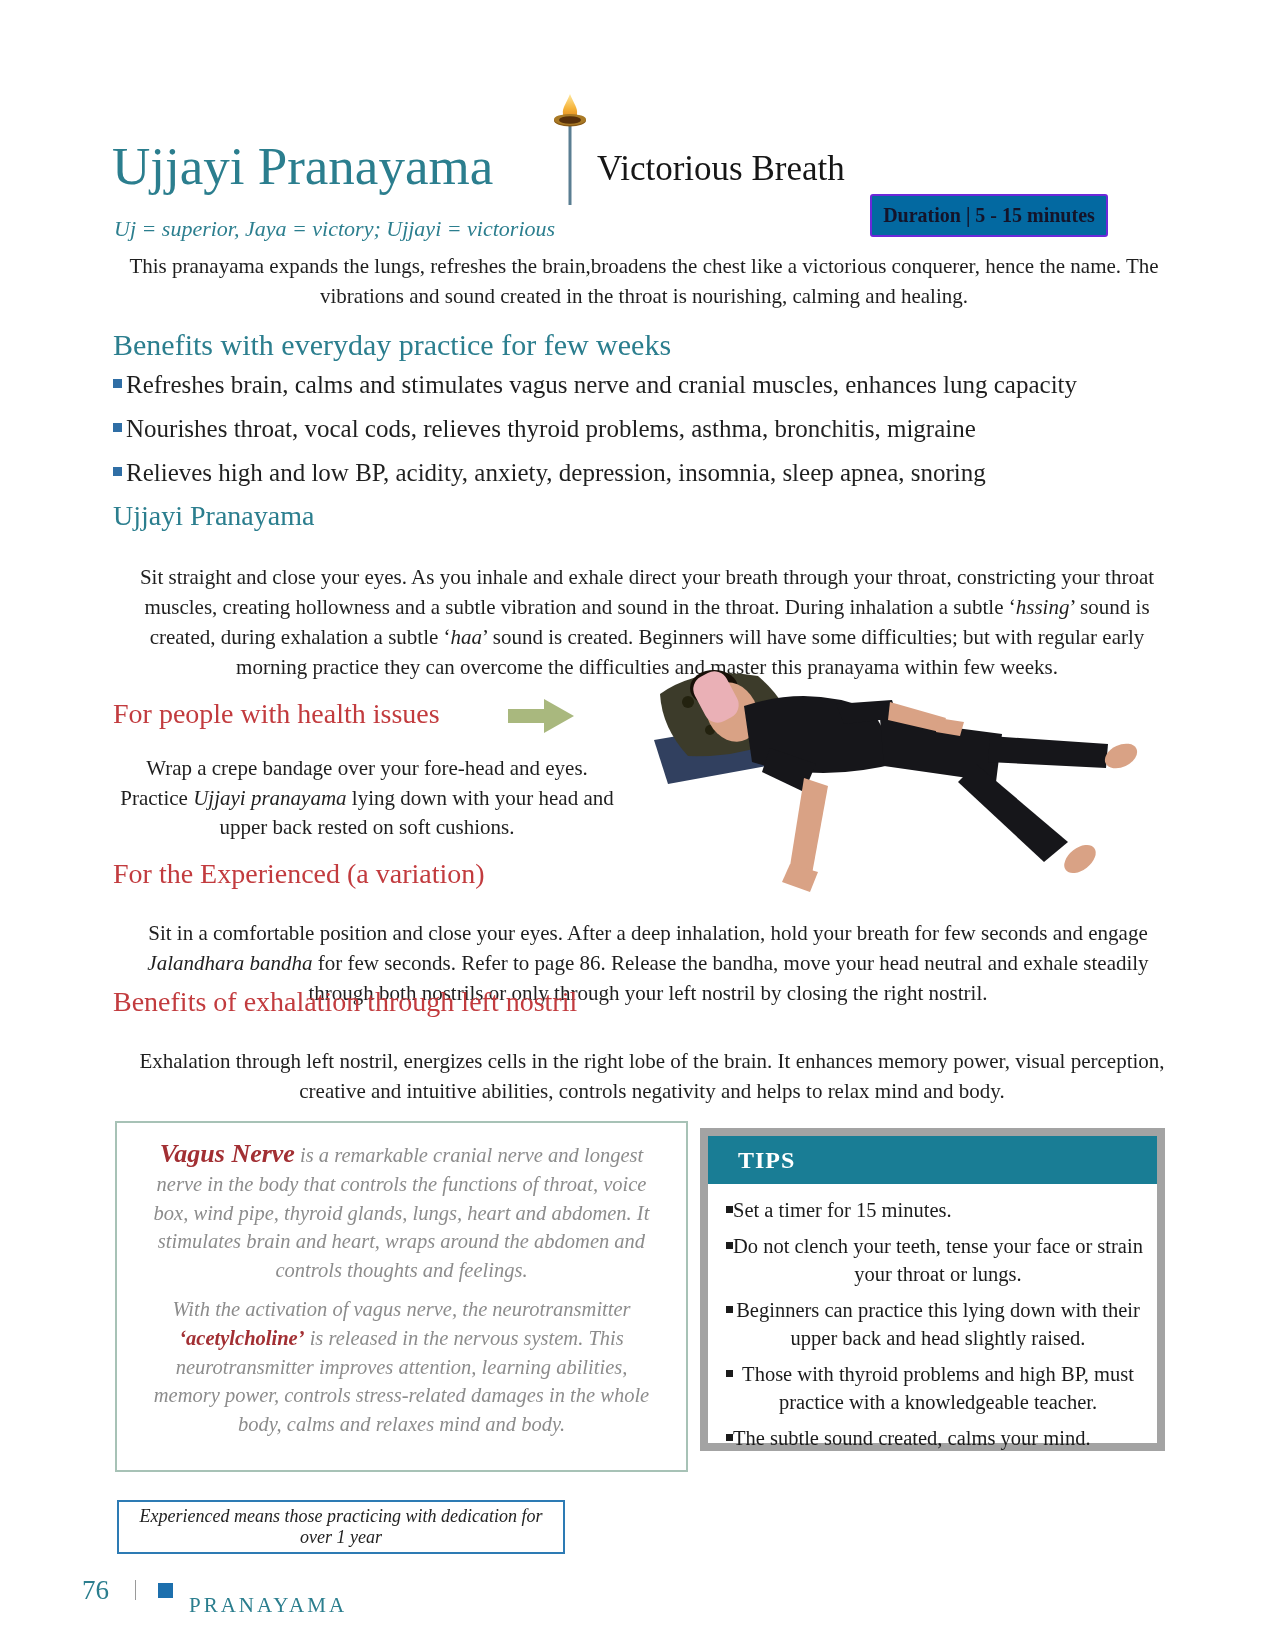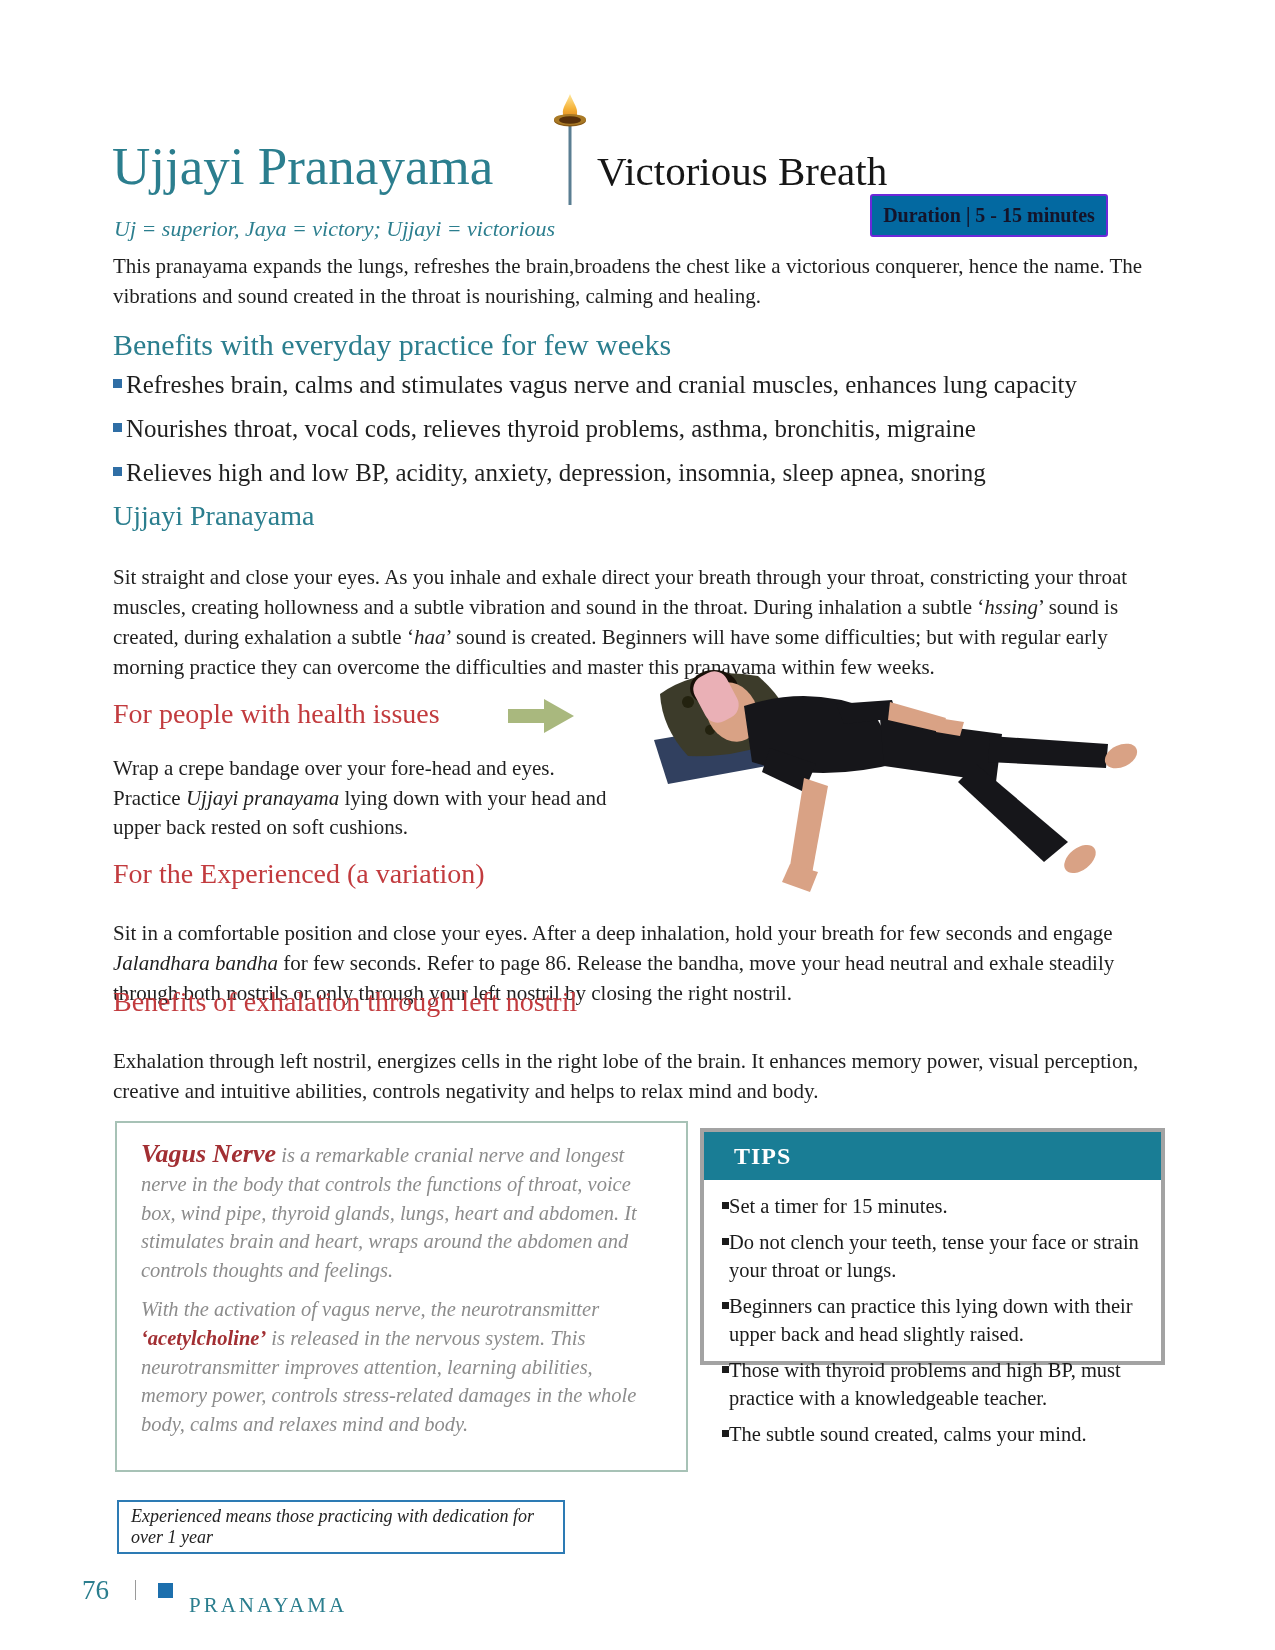--- a/index.html
+++ b/index.html
@@ -1,24 +1,24 @@
 <!DOCTYPE html>
 <html><head>
 <meta charset="utf-8">
 <title>Ujjayi Pranayama</title>
 <style>
   html,body{margin:0;padding:0;background:#ffffff;}
   .page{
     position:relative;width:1275px;height:1650px;background:#ffffff;overflow:hidden;
-    font-family:"Liberation Serif","DejaVu Serif",serif;color:#1f1f1f;
+    font-family:"Liberation Serif","DejaVu Serif",serif;color:#1f1f1f;text-align:center;
   }
   .abs{position:absolute;}
   
   .main-title{left:112px;top:140px;font-size:53px;line-height:1;color:#2b7e8e;font-weight:normal;margin:0;}
-  .sub-title{left:597px;top:151px;font-size:41px;line-height:1;color:#161616;font-weight:normal;margin:0;}
+  .sub-title{left:597px;top:151px;font-size:35px;line-height:1;color:#161616;font-weight:normal;margin:0;}
   .diya{left:548px;top:92px;}
   .duration-box{
     left:870px;top:194px;width:238px;height:43px;background:#0369a1;border:2px solid #6d28d9;border-radius:3px;
     display:flex;align-items:center;justify-content:center;font-size:20px;font-weight:bold;color:#14142a;box-sizing:border-box;
   }
   .etymology{left:114px;top:216px;font-size:22px;font-style:italic;color:#2b7e8e;}
   .intro{left:113px;top:251px;width:1062px;font-size:21px;line-height:29px;}
   
   .h-teal{color:#2b7e8e;font-weight:normal;margin:0;}
   .h-red{color:#c23b3e;font-weight:normal;margin:0;}
@@ -45,21 +45,21 @@
   
   .vagus-box{
     left:115px;top:1121px;width:573px;height:351px;border:2px solid #a7c2b6;box-sizing:border-box;
     padding:18px 24px 10px 24px;font-style:italic;color:#8c8c8c;font-size:20.5px;line-height:28.8px;
   }
   .vagus-box p{margin:0 0 10px 0;}
   .term-red{color:#a22f33;font-weight:bold;font-size:26px;line-height:1;}
   .term-red2{color:#a22f33;font-weight:bold;}
   
   .tips-box{
-    left:700px;top:1128px;width:465px;height:237px;border:4px solid #a3a3a3;box-sizing:border-box;background:#ffffff;
+    left:700px;top:1128px;width:465px;height:323px;border:8px solid #a3a3a3;box-sizing:border-box;background:#ffffff;
   }
   .tips-header{height:48px;background:#197d95;color:#ffffff;font-size:24px;font-weight:bold;
     display:flex;align-items:center;padding-left:30px;letter-spacing:1px;}
   .tips-list{list-style:none;margin:0;padding:12px 14px 0 18px;}
   .tips-list li{display:flex;margin-bottom:8px;font-size:20.5px;line-height:28px;color:#1b1b1b;}
   .sq-dark{flex:0 0 auto;width:7px;height:7px;background:#1b1b1b;margin-top:10px;}
   
   .note-box{
     left:117px;top:1500px;width:448px;border:2px solid #2d7bb4;box-sizing:border-box;
     padding:4px 12px;font-size:18px;font-style:italic;color:#222222;

